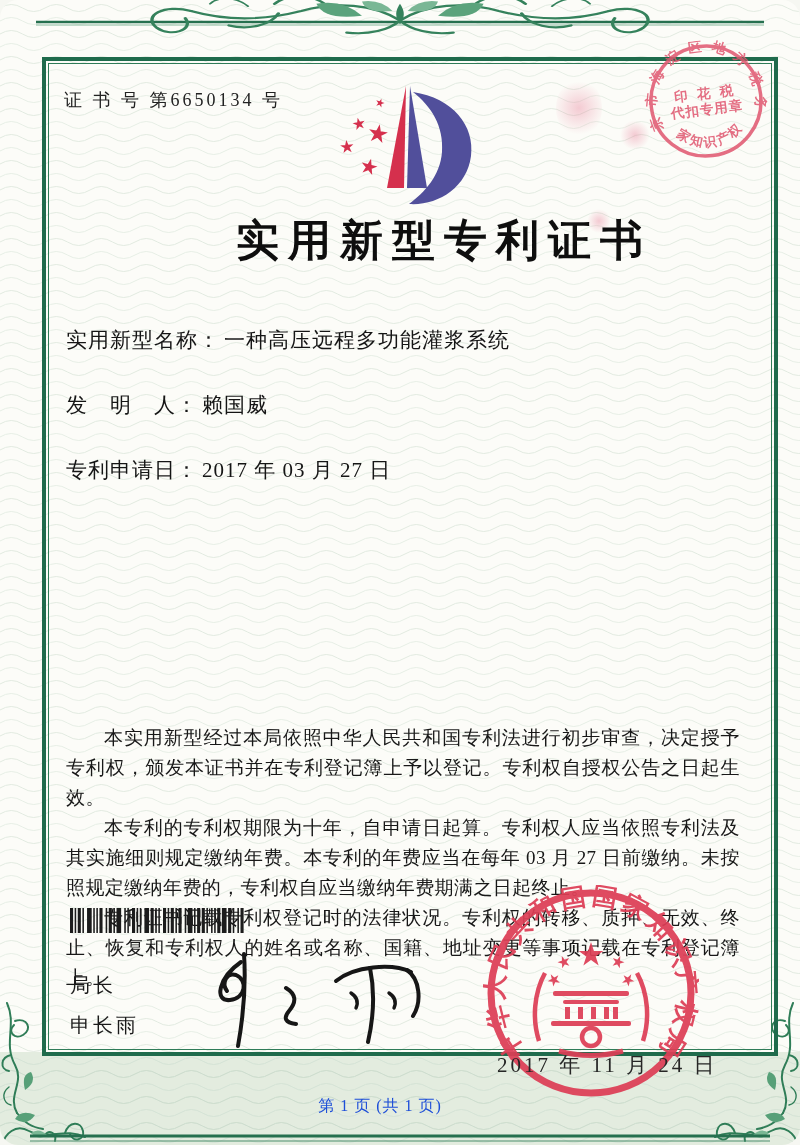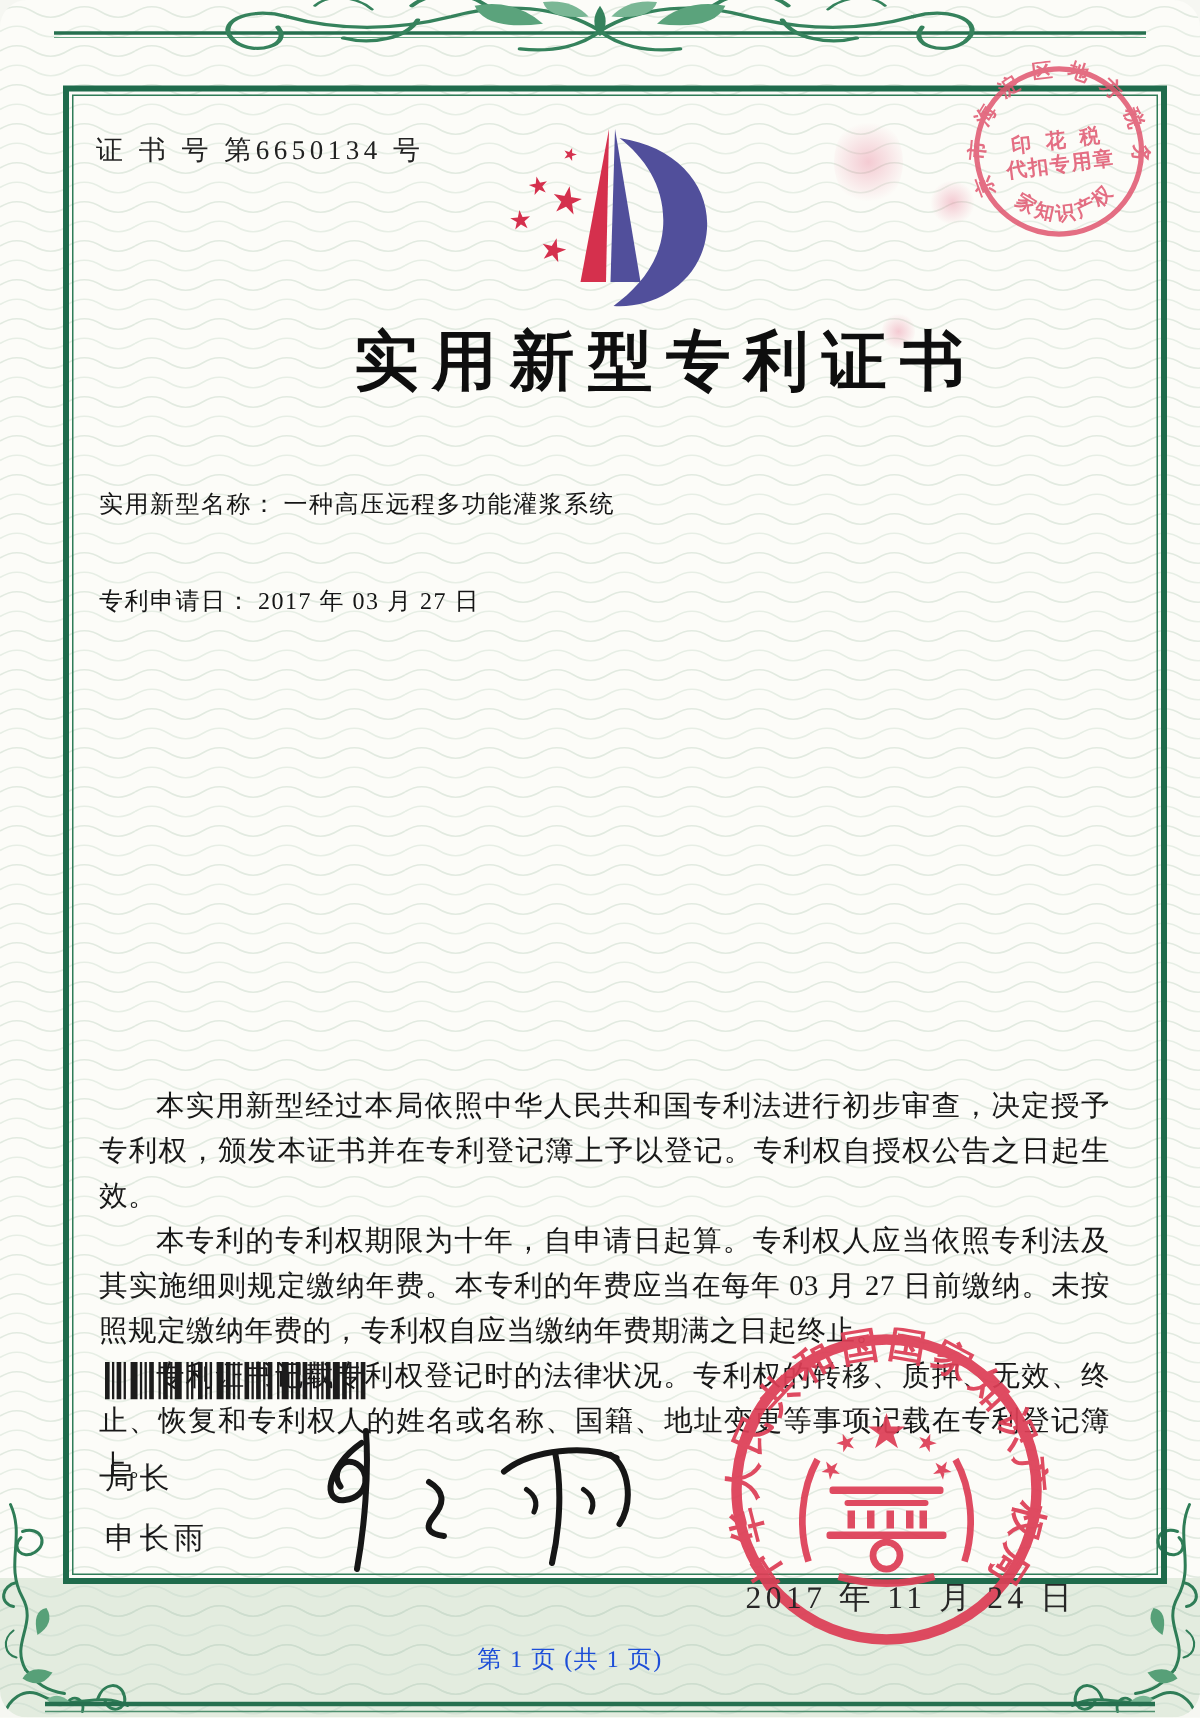--- a/index.html
+++ b/index.html
@@ -10,21 +10,21 @@
   
   .frame{position:absolute;left:42px;top:57px;width:728px;height:991px;
          border:4px solid #1f6b4c;}
   .frame-inner{position:absolute;left:2px;top:2px;right:2px;bottom:2px;border:1px solid #2f7c58;}
   
   .certno{position:absolute;left:64px;top:88px;font-size:18px;letter-spacing:3px;color:#222;}
   .logo{position:absolute;left:325px;top:74px;width:165px;height:132px;}
   .title{position:absolute;left:0;top:212px;width:800px;text-align:center;
          font-size:43px;font-weight:bold;letter-spacing:9px;color:#0e0e0e;padding-left:44px;}
   .fields{position:absolute;left:66px;top:326px;width:680px;}
-  .frow{height:64.8px;font-size:16px;letter-spacing:1px;color:#151515;white-space:nowrap;font-family:Liberation Serif, serif;}
+  .frow{height:64.8px;font-size:21px;letter-spacing:1px;color:#151515;white-space:nowrap;font-family:Liberation Serif, serif;}
   .flabel{display:inline-block;}
   .fvalue{display:inline-block;margin-left:4px;}
   .paras{position:absolute;left:66px;top:723px;width:674px;font-size:19px;line-height:30px;
          color:#181818;text-align:justify;}
   .paras p{margin:0;text-indent:2em;letter-spacing:0.4px;}
   .barcode{position:absolute;left:70px;top:908px;width:228px;height:25px;}
   .issuer{position:absolute;left:70px;top:972px;font-family:"Liberation Sans","DejaVu Sans",sans-serif;
           font-size:20px;letter-spacing:3px;color:#1a1a1a;}
   .issuer div{margin-bottom:13px;}
   .sig{position:absolute;left:196px;top:948px;width:240px;height:108px;}
@@ -139,20 +139,23 @@
       <use href="#st" transform="translate(22,73) scale(7) rotate(-6)"></use>
       <use href="#st" transform="translate(44,93) scale(8.5) rotate(14)"></use>
     </g>
   </svg>
 
   <div class="title">实用新型专利证书</div>
 
   <div class="fields">
     <div class="frow">
       <span class="flabel">实用新型名称：</span><span class="fvalue">一种高压远程多功能灌浆系统</span>
+    </div>
+    <div class="frow">
+      <span class="flabel">发　明　人：</span><span class="fvalue">赖国威</span>
     </div>
     <div class="frow">
       <span class="flabel">专利申请日：</span><span class="fvalue">2017 年 03 月 27 日</span>
     </div>
   </div>
 
   <div class="paras">
     <p>本实用新型经过本局依照中华人民共和国专利法进行初步审查，决定授予专利权，颁发本证书并在专利登记簿上予以登记。专利权自授权公告之日起生效。</p>
     <p>本专利的专利权期限为十年，自申请日起算。专利权人应当依照专利法及其实施细则规定缴纳年费。本专利的年费应当在每年 03 月 27 日前缴纳。未按照规定缴纳年费的，专利权自应当缴纳年费期满之日起终止。</p>
     <p>专利证书记载专利权登记时的法律状况。专利权的转移、质押、无效、终止、恢复和专利权人的姓名或名称、国籍、地址变更等事项记载在专利登记簿上。</p>

